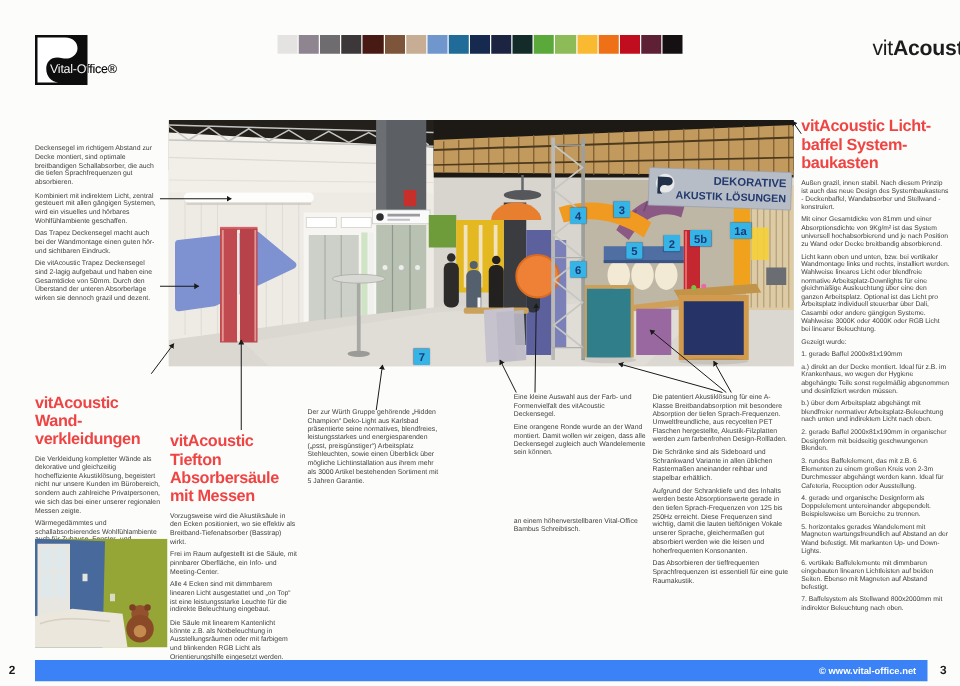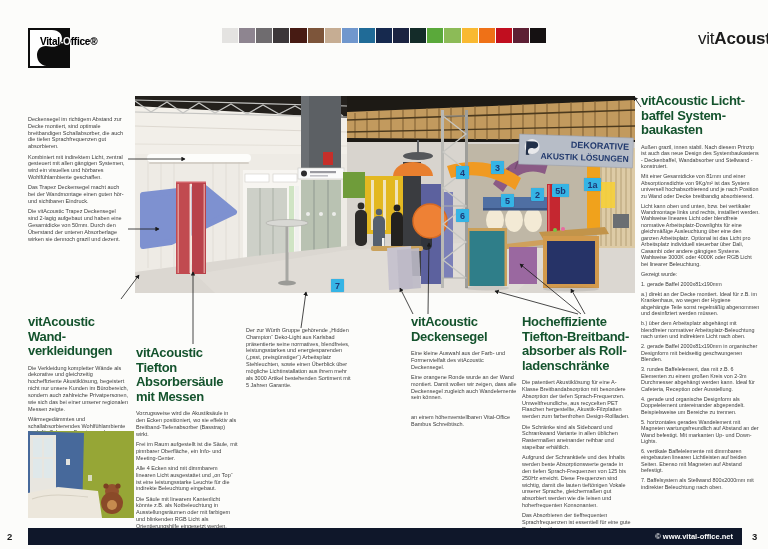--- a/index.html
+++ b/index.html
@@ -1,45 +1,45 @@
 <!DOCTYPE html>
 <html><head>
 <meta charset="utf-8">
 <style>
   html,body{margin:0;padding:0;background:#888;}
   .page{position:relative;width:768px;height:549px;background:#fcfcfa;
         font-family:"Liberation Sans",sans-serif;overflow:hidden;}
   
   .logo-box{position:absolute;left:28px;top:28px;width:42px;height:40px;background:#0d0d0d;}
-  .logo-text{position:absolute;left:40px;top:36px;font-size:10px;font-weight:bold;color:#fff;
+  .logo-text{position:absolute;left:40px;top:50px;font-size:10px;font-weight:normal;color:#fff;
              mix-blend-mode:difference;letter-spacing:-0.2px;white-space:nowrap;}
   .colorbar{position:absolute;left:222px;top:28px;width:324px;height:15px;display:flex;gap:1px;}
   .swatch{flex:1;}
   .brand-title{position:absolute;left:591px;top:29px;width:200px;text-align:right;
                font-size:17px;color:#1c1c1c;letter-spacing:-0.2px;}
   .brand-title b{font-weight:bold;}
   .brand-title sup{font-size:9px;}
   
   .col{position:absolute;}
-  .col h2{font-size:13px;font-weight:bold;line-height:1.12;letter-spacing:-0.3px;color:#14532d;
+  .col h2{font-size:13px;font-weight:bold;line-height:1.12;letter-spacing:-0.3px;color:#ef4444;
           margin:0 0 6px 0;white-space:pre-line;}
   .para{font-size:5.5px;line-height:1.24;color:#3d3d3d;margin:0 0 3.5px 0;}
   .col-licht .para{font-size:5.4px;line-height:1.2;}
   
   .photo{position:absolute;left:135px;top:96px;width:500px;height:197px;background:#d8d4ce;}
   .photo svg{position:absolute;inset:0;}
   .marker{position:absolute;width:13px;height:13px;background:#35b4e5;color:#1d3a78;
           font-size:9px;font-weight:bold;display:flex;align-items:center;justify-content:center;
           border-radius:1px;box-shadow:0 0 1px rgba(0,0,50,.4);}
   .marker.wide{width:17px;}
   .room-photo{position:absolute;left:28px;top:431px;width:106px;height:87px;}
   
   .leaders{position:absolute;inset:0;width:768px;height:549px;pointer-events:none;z-index:6;}
   
-  .footer-bar{position:absolute;left:28px;top:528px;width:714px;height:17px;background:#0f172a;
+  .footer-bar{position:absolute;left:28px;top:528px;width:714px;height:17px;background:#3b82f6;
               color:#fff;font-size:7.5px;font-weight:bold;line-height:17px;text-align:right;
               padding-right:9px;box-sizing:border-box;}
   .page-num{position:absolute;font-size:9.5px;font-weight:bold;color:#1a1a1a;top:531px;}
   .page-num.left{left:7px;}
   .page-num.right{left:752px;}
 </style>
 </head>
 <body>
 
 <div class="page">
@@ -321,39 +321,33 @@
       </div>
   </div>
 
   <div class="col" style="left:246px;top:327px;width:105px">
     <div>
         <p class="para">Der zur Würth Gruppe gehörende „Hidden Champion“ Deko-Light aus Karlsbad präsentierte seine normatives, blendfreies, leistungsstarkes und energiesparenden („psst, preisgünstiger“) Arbeitsplatz Stehleuchten, sowie einen Überblick über mögliche Lichtinstallation aus ihrem mehr als 3000 Artikel bestehenden Sortiment mit 5 Jahren Garantie.</p>
       </div>
   </div>
 
   <div class="col" style="left:411px;top:315px;width:107px">
-    <h2>vitAcoustic
-Deckensegel</h2>
     <div>
         <p class="para">Eine kleine Auswahl aus der Farb- und Formenvielfalt des vitAcoustic Deckensegel.</p>
         <p class="para">Eine orangene Ronde wurde an der Wand montiert. Damit wollen wir zeigen, dass alle Deckensegel zugleich auch Wandelemente sein können.</p>
       </div>
   </div>
 
   <div class="col" style="left:411px;top:414px;width:107px">
     <div>
         <p class="para">an einem höhenverstellbaren Vital-Office Bambus Schreibtisch.</p>
       </div>
   </div>
 
   <div class="col" style="left:522px;top:315px;width:110px">
-    <h2>Hocheffiziente
-Tiefton-Breitband-
-absorber als Roll-
-ladenschränke</h2>
     <div>
         <p class="para">Die patentiert Akustiklösung für eine A-Klasse Breitbandabsorption mit besondere Absorption der tiefen Sprach-Frequenzen. Umweltfreundliche, aus recycelten PET Flaschen hergestellte, Akustik-Filzplatten werden zum farbenfrohen Design-Rollladen.</p>
         <p class="para">Die Schränke sind als Sideboard und Schrankwand Variante in allen üblichen Rastermaßen aneinander reihbar und stapelbar erhältlich.</p>
         <p class="para">Aufgrund der Schranktiefe und des Inhalts werden beste Absorptionswerte gerade in den tiefen Sprach-Frequenzen von 125 bis 250Hz erreicht. Diese Frequenzen sind wichtig, damit die lauten tieftönigen Vokale unserer Sprache, gleichermaßen gut absorbiert werden wie die leisen und hoherfrequenten Konsonanten.</p>
         <p class="para">Das Absorbieren der tieffrequenten Sprachfrequenzen ist essentiell für eine gute Raumakustik.</p>
       </div>
   </div>
 
   <div class="col col-licht" style="left:641px;top:94px;width:119px">
     <h2>vitAcoustic Licht-

